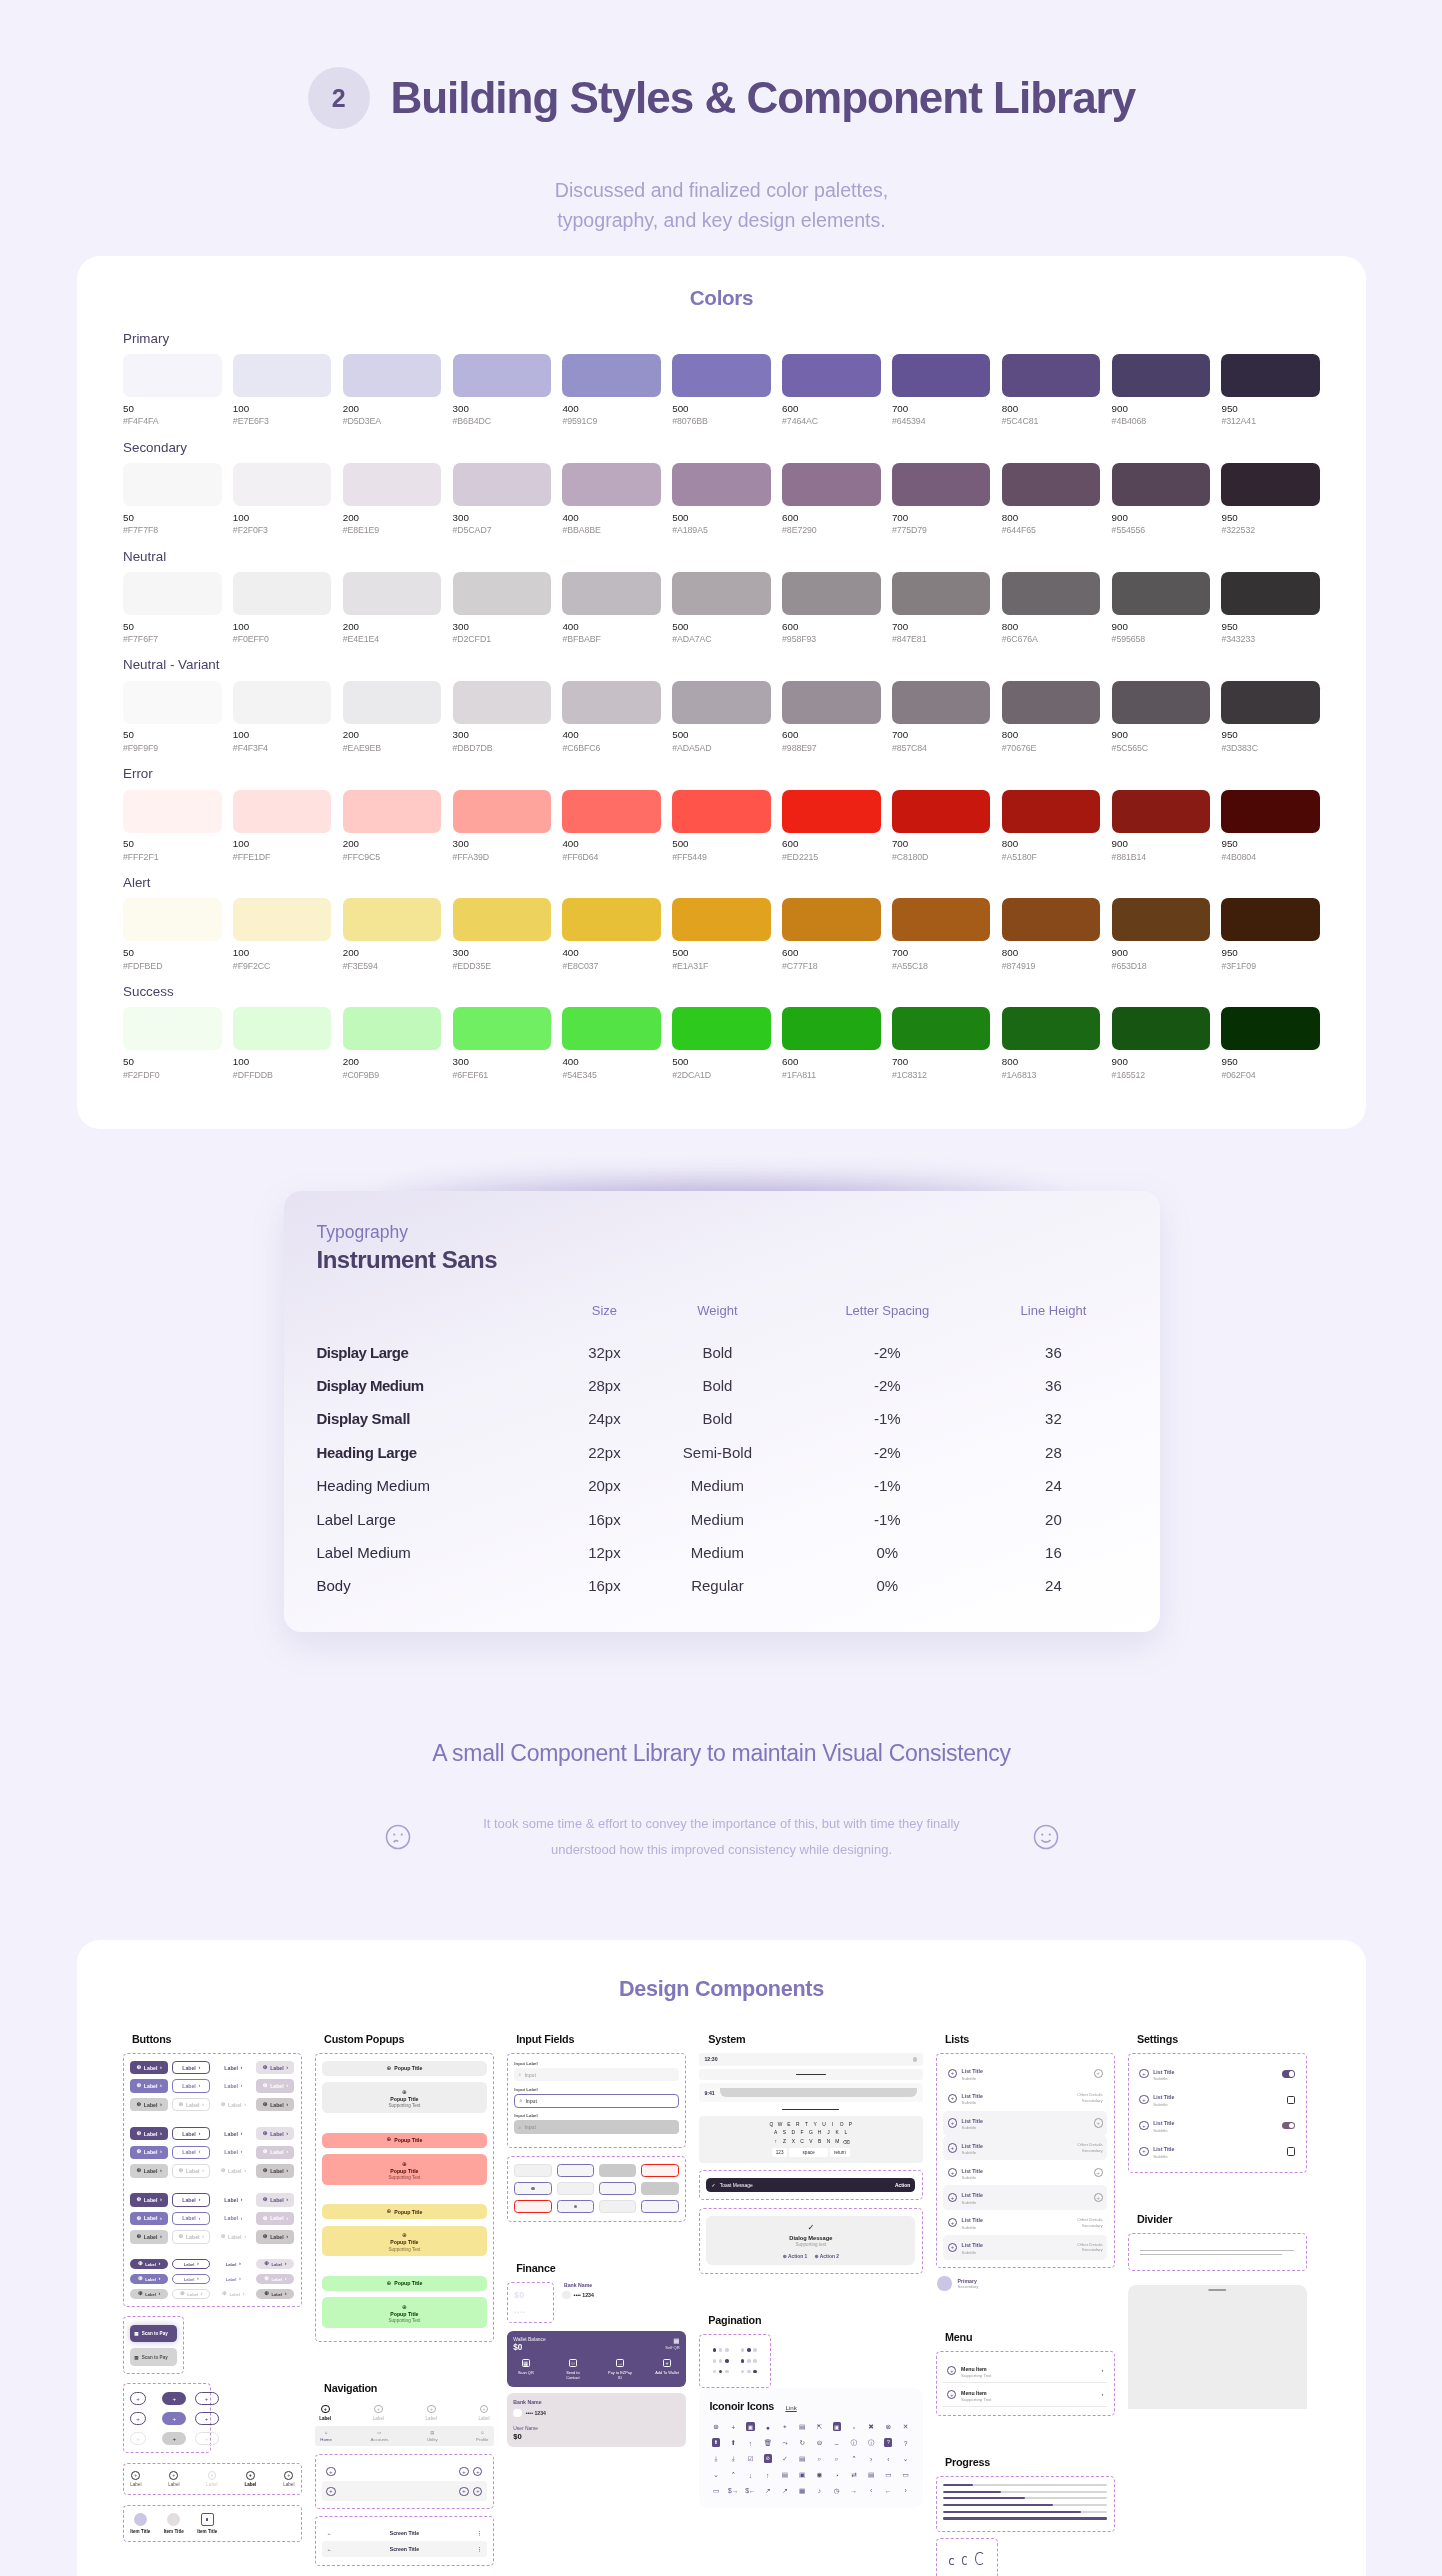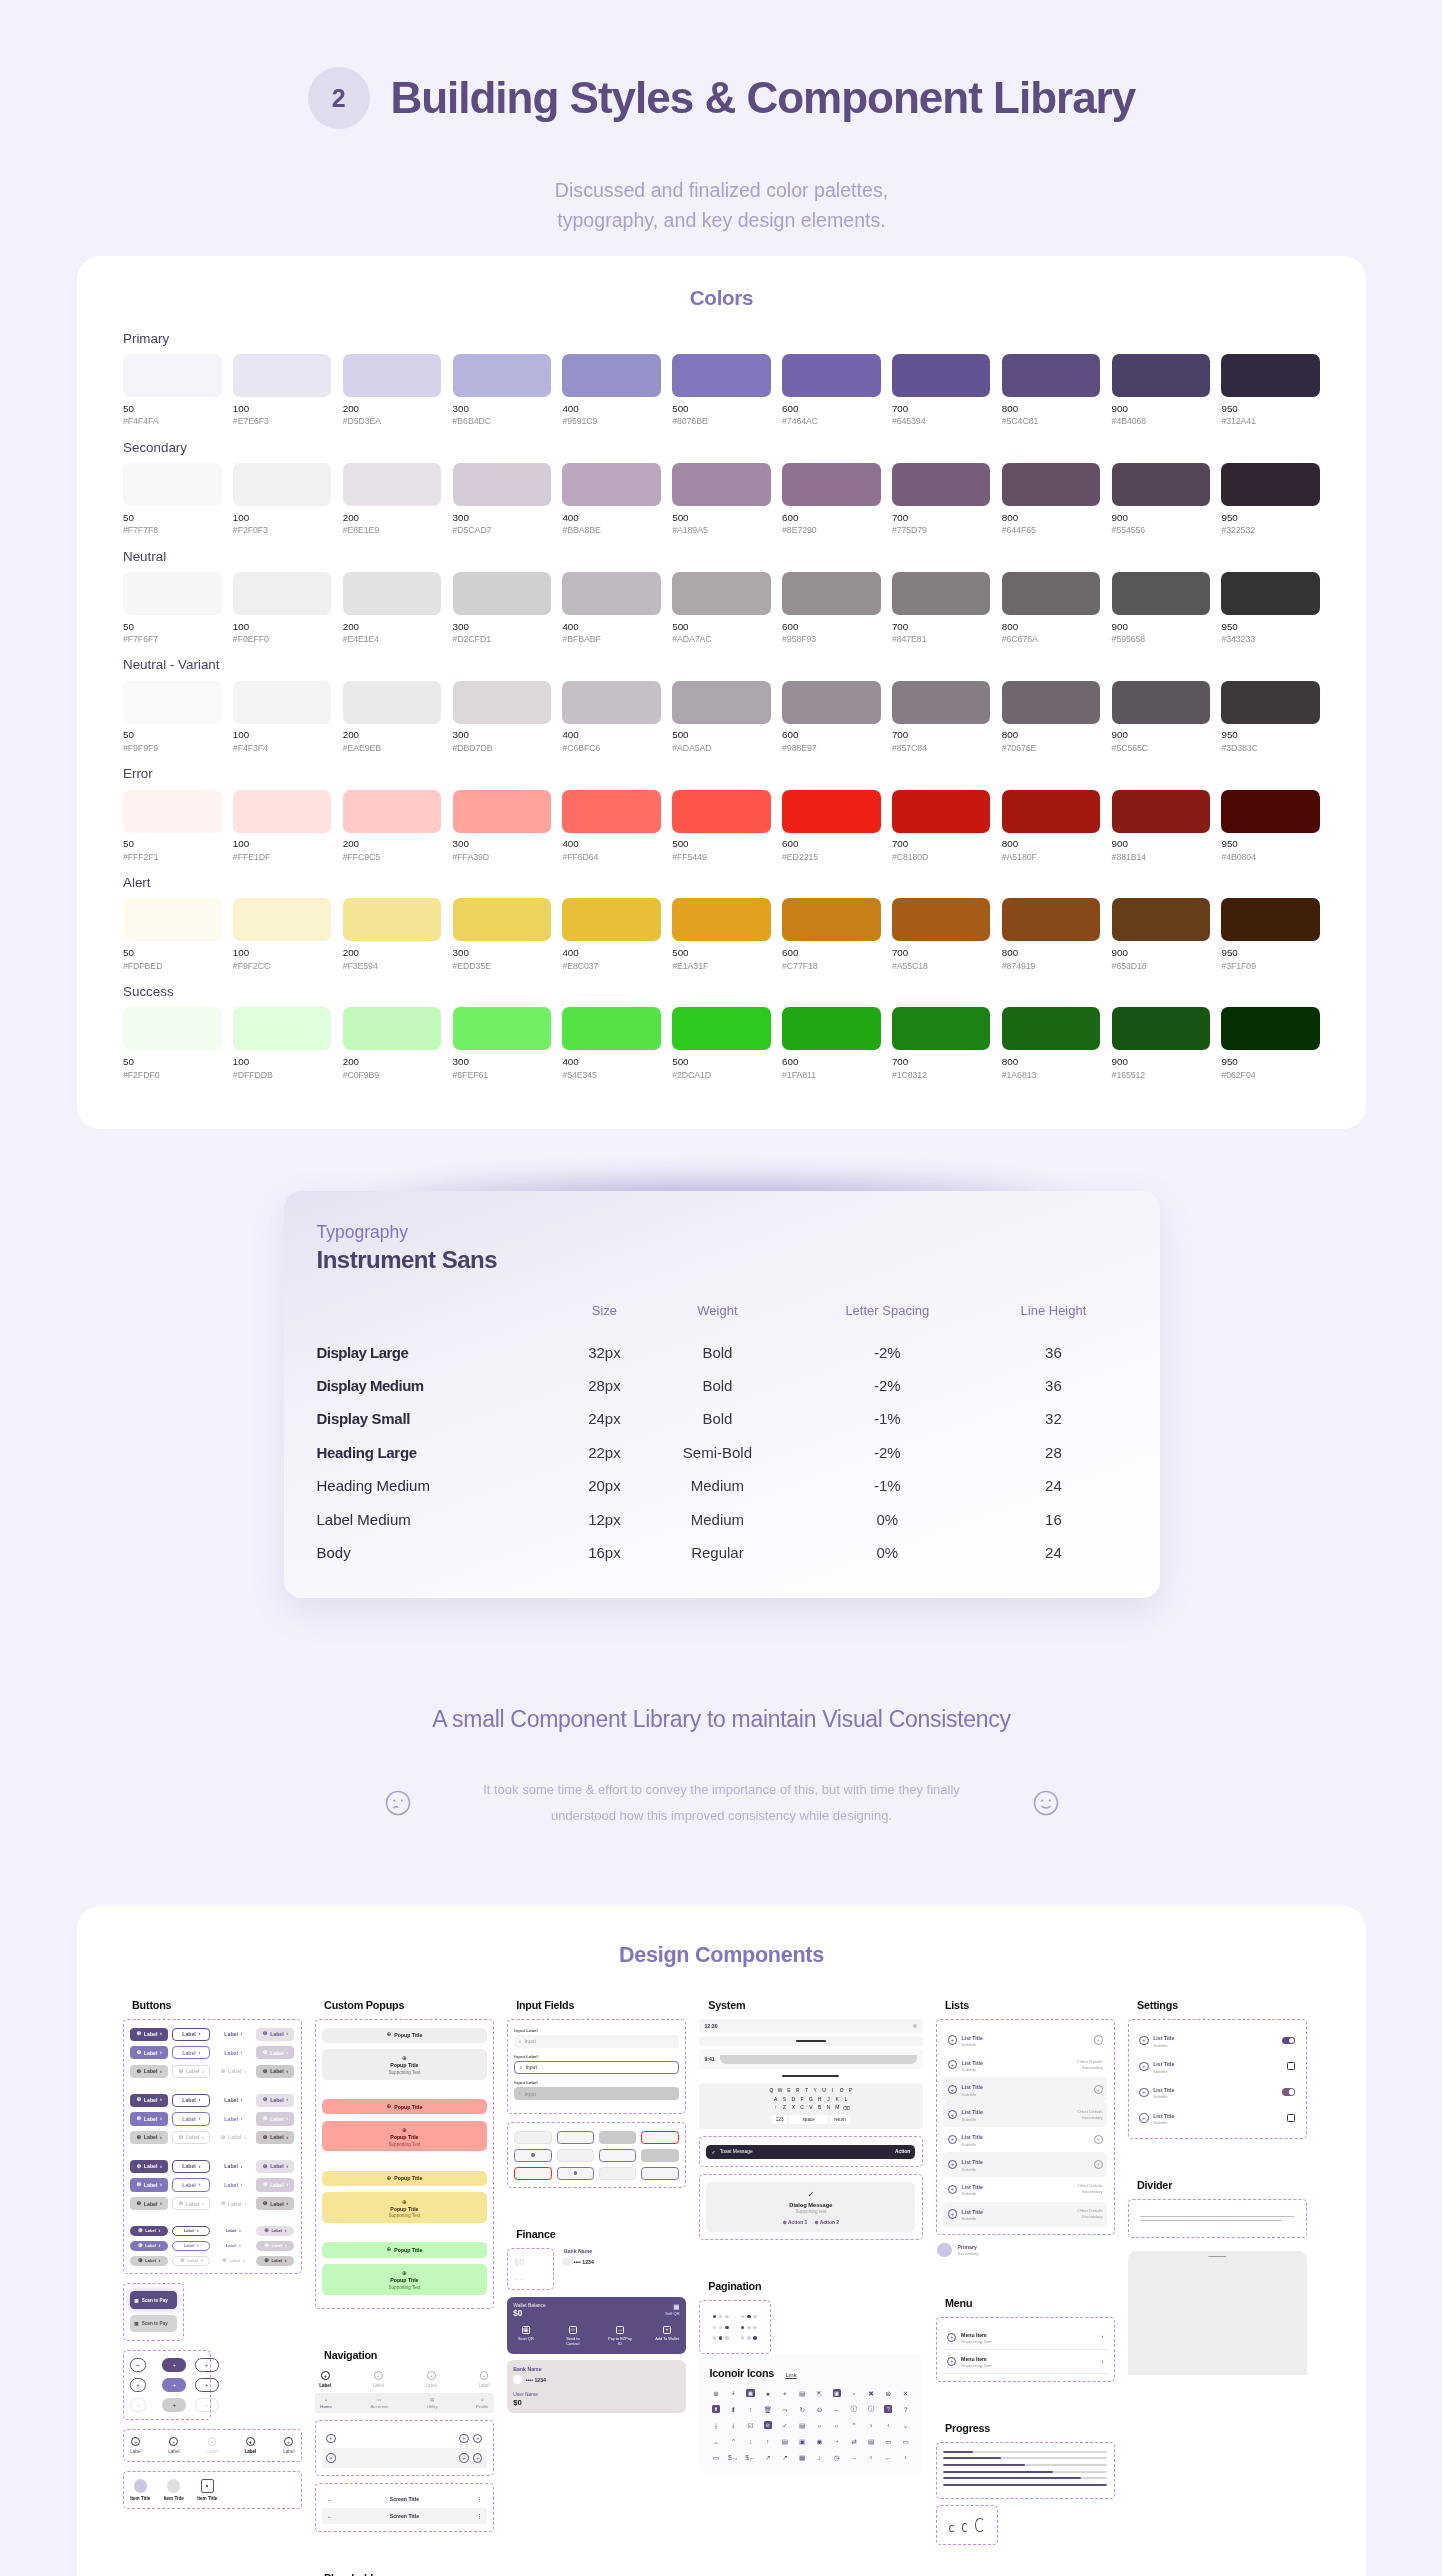--- a/index.html
+++ b/index.html
@@ -781,20 +781,27 @@
               <td>Semi-Bold</td>
               <td>-2%</td>
               <td>28</td>
             </tr>
             <tr>
               <td class="name-col t-hm">Heading Medium</td>
               <td>20px</td>
               <td>Medium</td>
               <td>-1%</td>
               <td>24</td>
+            </tr>
+            <tr>
+              <td class="name-col t-ll">Label Large</td>
+              <td>16px</td>
+              <td>Medium</td>
+              <td>-1%</td>
+              <td>20</td>
             </tr>
             <tr>
               <td class="name-col t-lm">Label Medium</td>
               <td>12px</td>
               <td>Medium</td>
               <td>0%</td>
               <td>16</td>
             </tr>
             <tr>
               <td class="name-col t-bd">Body</td>

